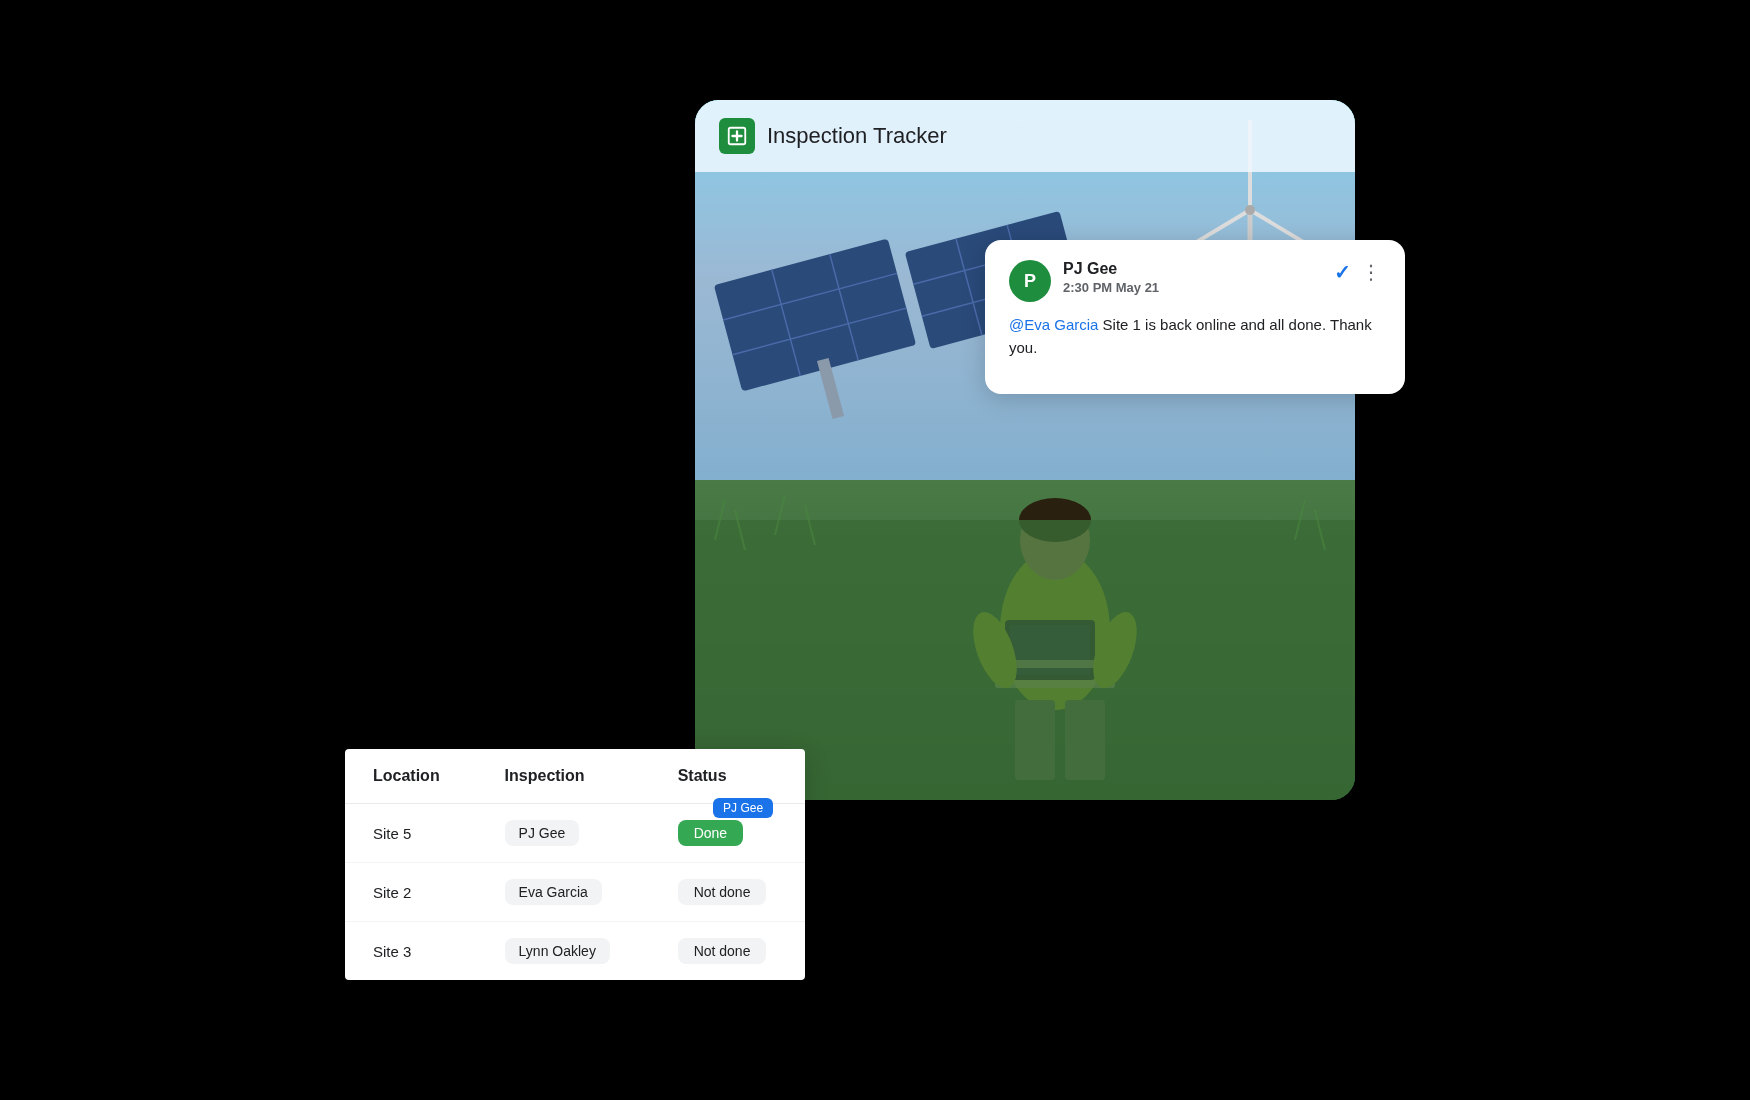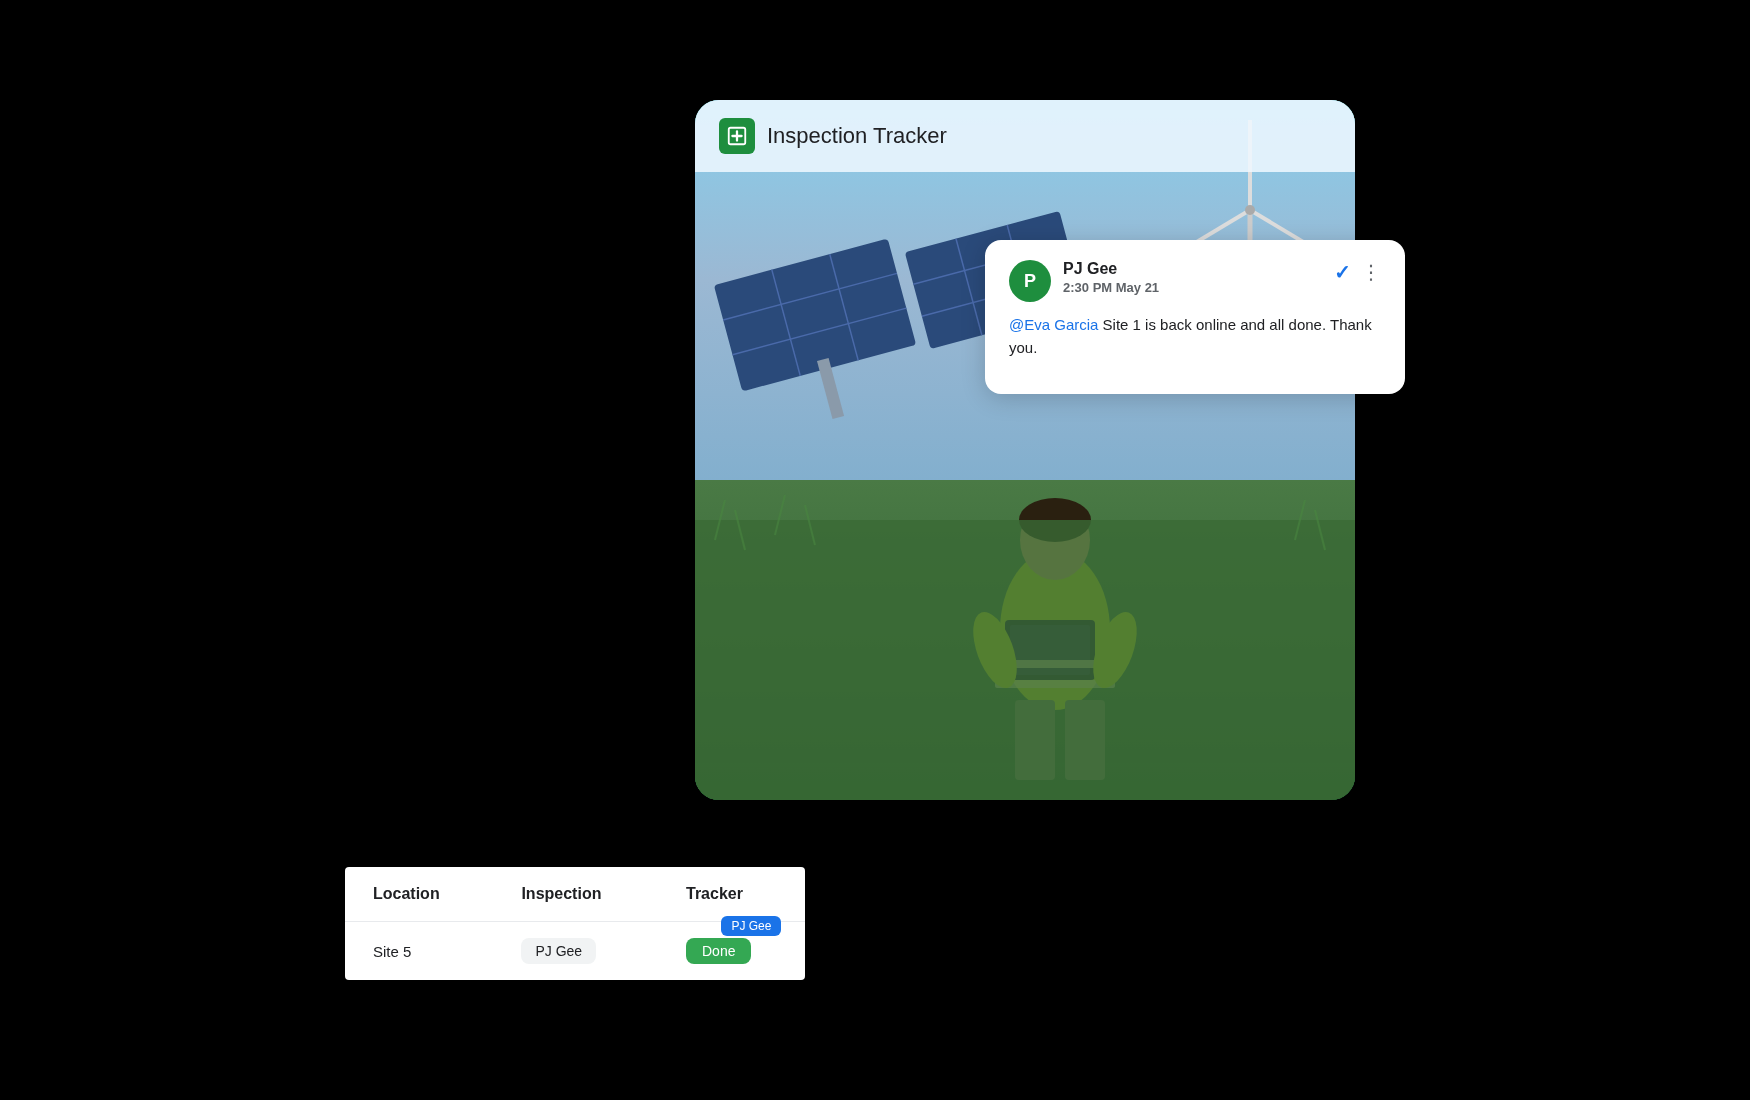--- a/index.html
+++ b/index.html
@@ -392,35 +392,53 @@
       <span class="mention">@Eva Garcia</span><span> Site 1 is back online and all done. Thank you.</span>
     </div>
   </div>
 
   <div class="table-card">
     <table>
       <thead>
         <tr>
           <th>Location</th>
           <th>Inspection</th>
-          <th>Tracker</th>
+          <th>Status</th>
         </tr>
       </thead>
       <tbody>
 
         <tr>
           <td>Site 5</td>
           <td>
             <span class="inspector-chip">PJ Gee</span>
           </td>
           <td class="status-cell">
             <span class="status-done">Done
               <span class="pj-gee-badge">PJ Gee</span>
             </span>
           </td>
         </tr>
 
-
+        <tr>
+          <td>Site 2</td>
+          <td>
+            <span class="inspector-chip">Eva Garcia</span>
+          </td>
+          <td>
+            <span class="status-not-done">Not done</span>
+          </td>
+        </tr>
+
+        <tr>
+          <td>Site 3</td>
+          <td>
+            <span class="inspector-chip">Lynn Oakley</span>
+          </td>
+          <td>
+            <span class="status-not-done">Not done</span>
+          </td>
+        </tr>
       </tbody>
     </table>
   </div>
 
 </div>
 
 </body></html>

